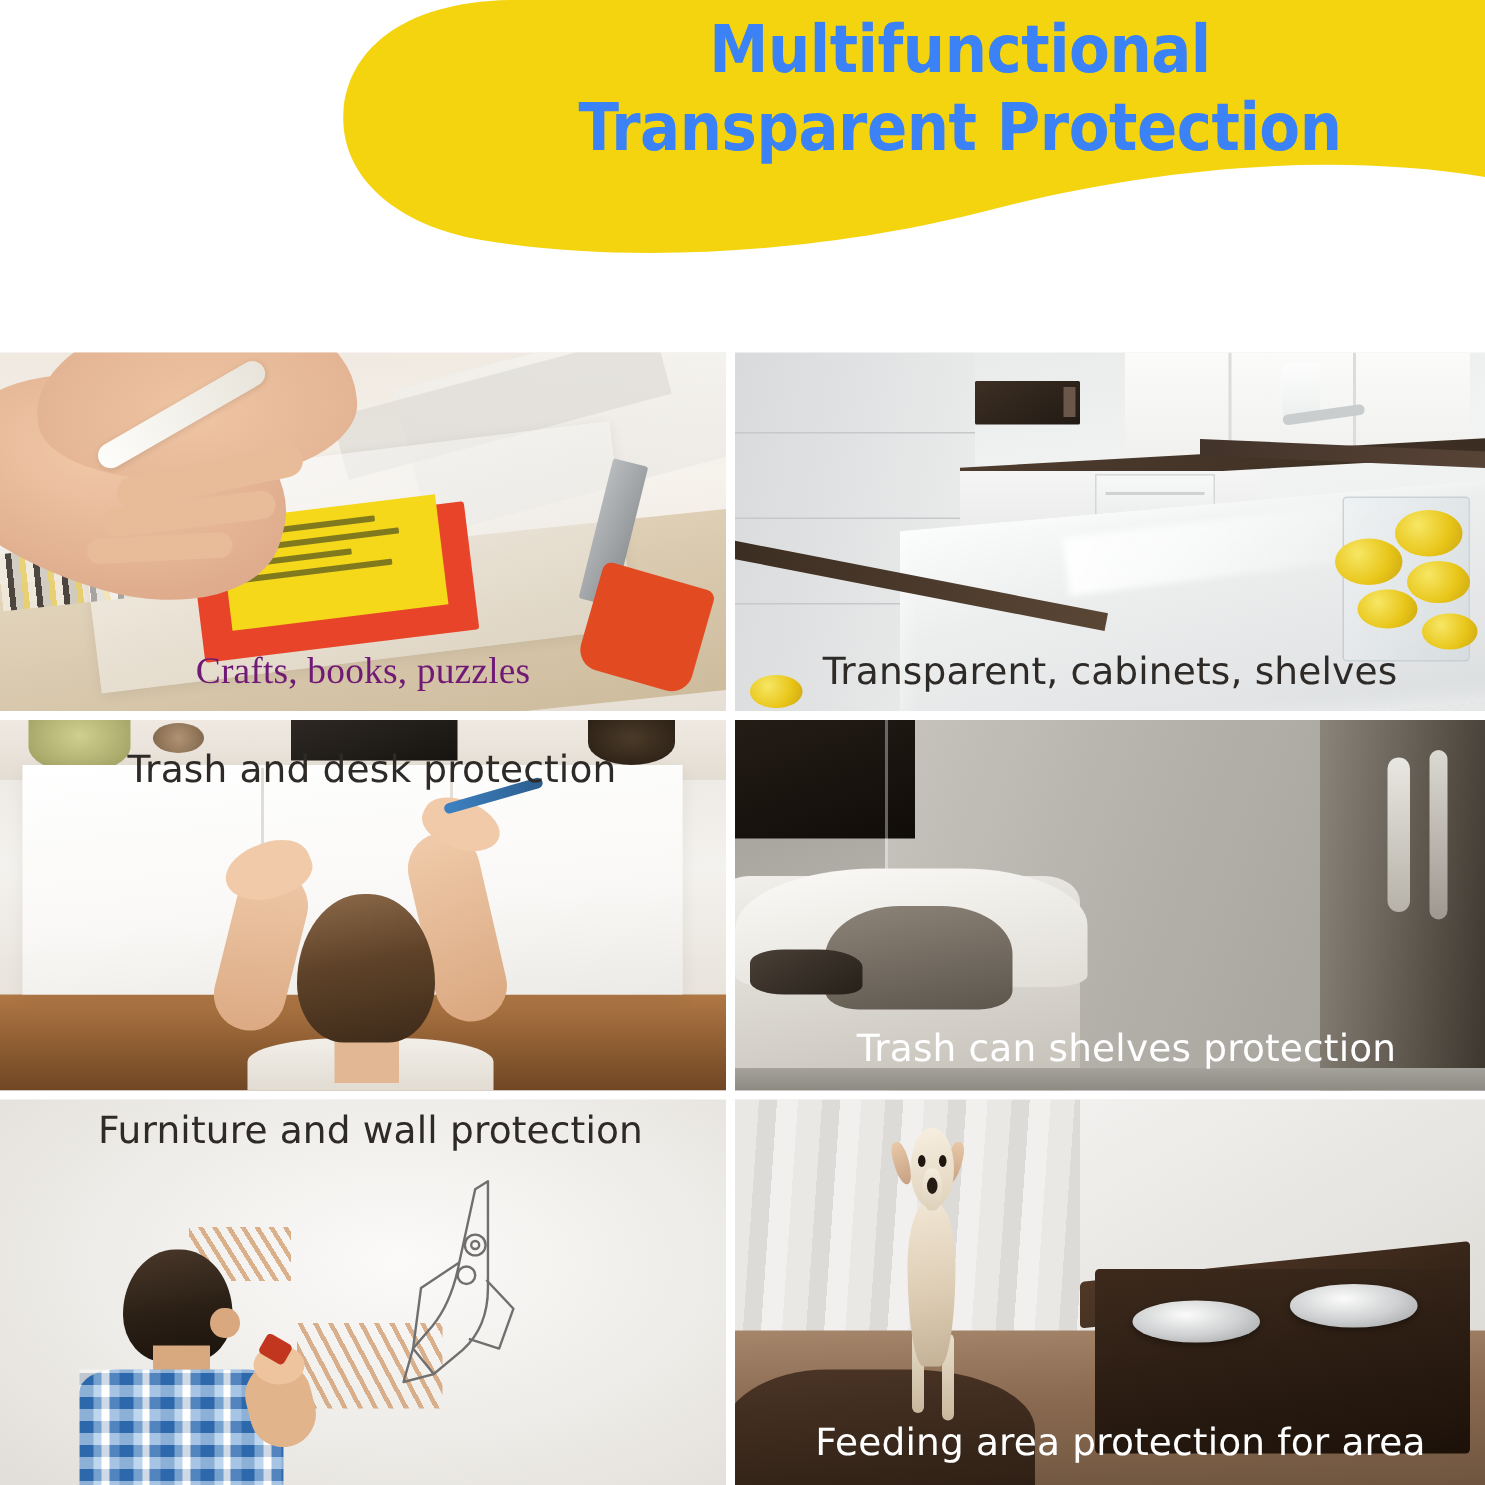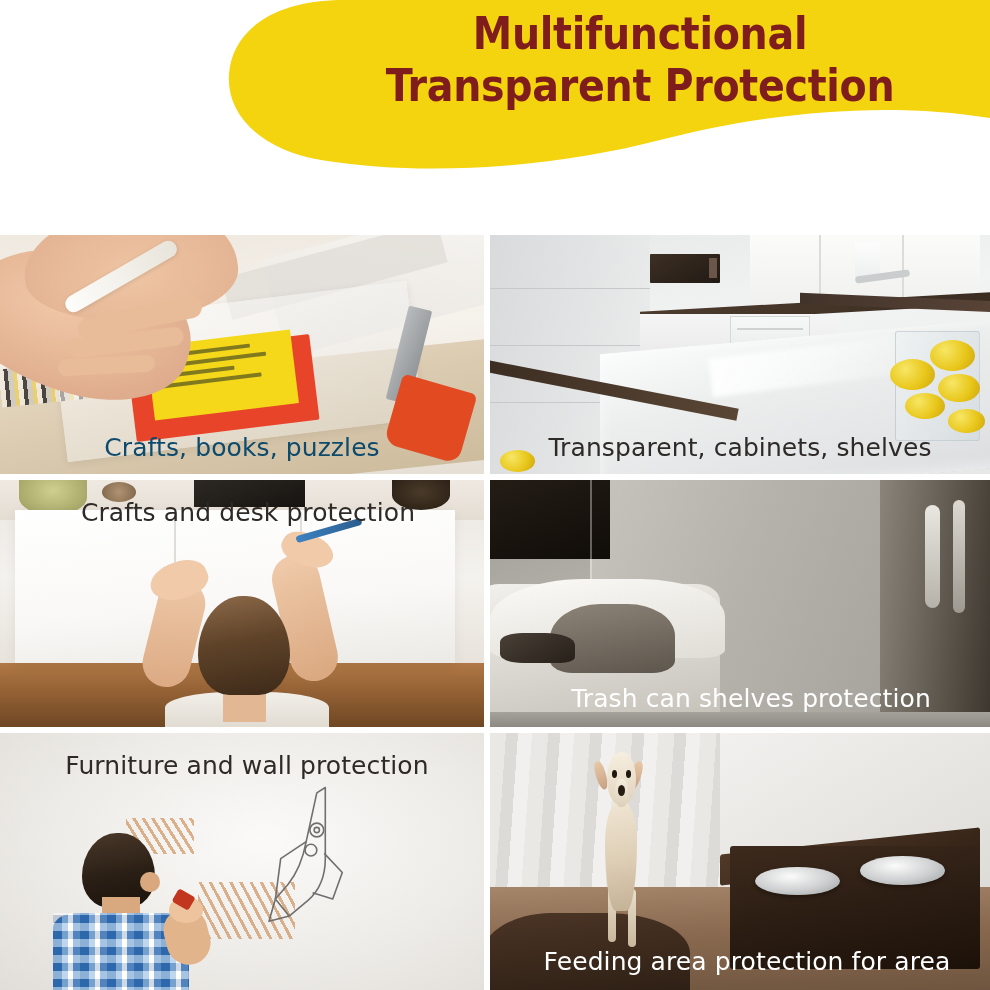--- a/index.html
+++ b/index.html
@@ -77,21 +77,21 @@
     z-index:40;
   }
   .cap-dark{ color:#2E2A27; }
   .cap-light{ color:#FFFFFF; }
 
   
   .cap-p1{ bottom:12px; text-align:center; }
   .cap-p2{ bottom:12px; text-align:center; }
   .cap-p3{ top:18px; text-align:center; padding-left:12px; }
   .cap-p4{ bottom:14px; text-align:center; padding-left:22px; }
-  .cap-p5{ top:18px; text-align:center; padding-left:10px; }
+  .cap-p5{ top:6px; text-align:center; padding-left:10px; }
   .cap-p6{ bottom:14px; text-align:center; padding-left:14px; }
 
   
   .p1-bg{position:absolute;inset:0;
     background:
       linear-gradient(178deg,#efe9e0 0%,#f6f2ec 38%,#efe8e0 72%,#e6dfd6 100%);}
   .p1-table{position:absolute;left:-4%;top:54%;width:112%;height:50%;
     background:linear-gradient(175deg,#e4d6bf 0%,#d9c9ae 45%,#cdbb9c 100%);
     transform:rotate(-6deg);}
   .p1-counter{position:absolute;right:-2%;top:-2%;width:46%;height:42%;
@@ -323,21 +323,21 @@
 <div id="page" style="background: rgb(255, 255, 255);">
 
   <div id="header-banner">
     <svg id="banner-blob" viewBox="0 0 990 235" preserveAspectRatio="none">
       <path d="M 990,0 L 345,0
                C 268,0 232,34 229,74
                C 226,116 262,150 321,160
                C 430,178 560,166 660,140
                C 760,114 880,100 990,118 Z" fill="#F4D40E"></path>
     </svg>
-    <div id="header-title" style="color: #7f1d1d;">Multifunctional
+    <div id="header-title" style="color: #3b82f6;">Multifunctional
 Transparent Protection</div>
   </div>
 
   <div id="grid">
 
     <div class="cell gutter-r gutter-b">
       <div class="scene">
         <div class="p1-bg"></div>
         <div class="p1-counter"></div>
         <div class="p1-counter2"></div>
@@ -354,21 +354,21 @@
           </div>
         <div class="p1-hand-a"></div>
         <div class="p1-hand-b"></div>
         <div class="p1-finger" style="left:16%;top:30%;width:26%;height:9%;transform:rotate(-12deg);"></div>
         <div class="p1-finger" style="left:14%;top:41%;width:24%;height:8%;transform:rotate(-7deg);"></div>
         <div class="p1-finger" style="left:12%;top:51%;width:20%;height:7%;transform:rotate(-3deg);"></div>
         <div class="p1-tool"></div>
         <div class="p1-knifeblade"></div>
         <div class="p1-knifehandle"></div>
       </div>
-      <div class="caption cap-dark cap-p1" style="color: #0c4a6e;">Crafts, books, puzzles</div>
+      <div class="caption cap-dark cap-p1" style="color: #701a75; font-family: Liberation Serif, serif;">Crafts, books, puzzles</div>
     </div>
 
     <div class="cell gutter-b">
       <div class="scene">
         <div class="p2-bg"></div>
         <div class="p2-wall-l">
           <i style="top:22%"></i>
             <i style="top:46%"></i>
             <i style="top:70%"></i>
         </div>
@@ -415,21 +415,21 @@
         <div class="p3-seam2"></div>
         <div class="p3-arm-l"></div>
         <div class="p3-arm-r"></div>
         <div class="p3-shirt"></div>
         <div class="p3-neck"></div>
         <div class="p3-head"></div>
         <div class="p3-hand-l"></div>
         <div class="p3-hand-r"></div>
         <div class="p3-pen"></div>
       </div>
-      <div class="caption cap-dark cap-p3" style="color: rgb(46, 42, 39);">Crafts and desk protection</div>
+      <div class="caption cap-dark cap-p3" style="color: rgb(46, 42, 39);">Trash and desk protection</div>
     </div>
 
     <div class="cell gutter-b">
       <div class="scene">
         <div class="p4-bg"></div>
         <div class="p4-wall"></div>
         <div class="p4-walltop"></div>
         <div class="p4-corner"></div>
         <div class="p4-door2"></div>
         <div class="p4-handle"></div>

